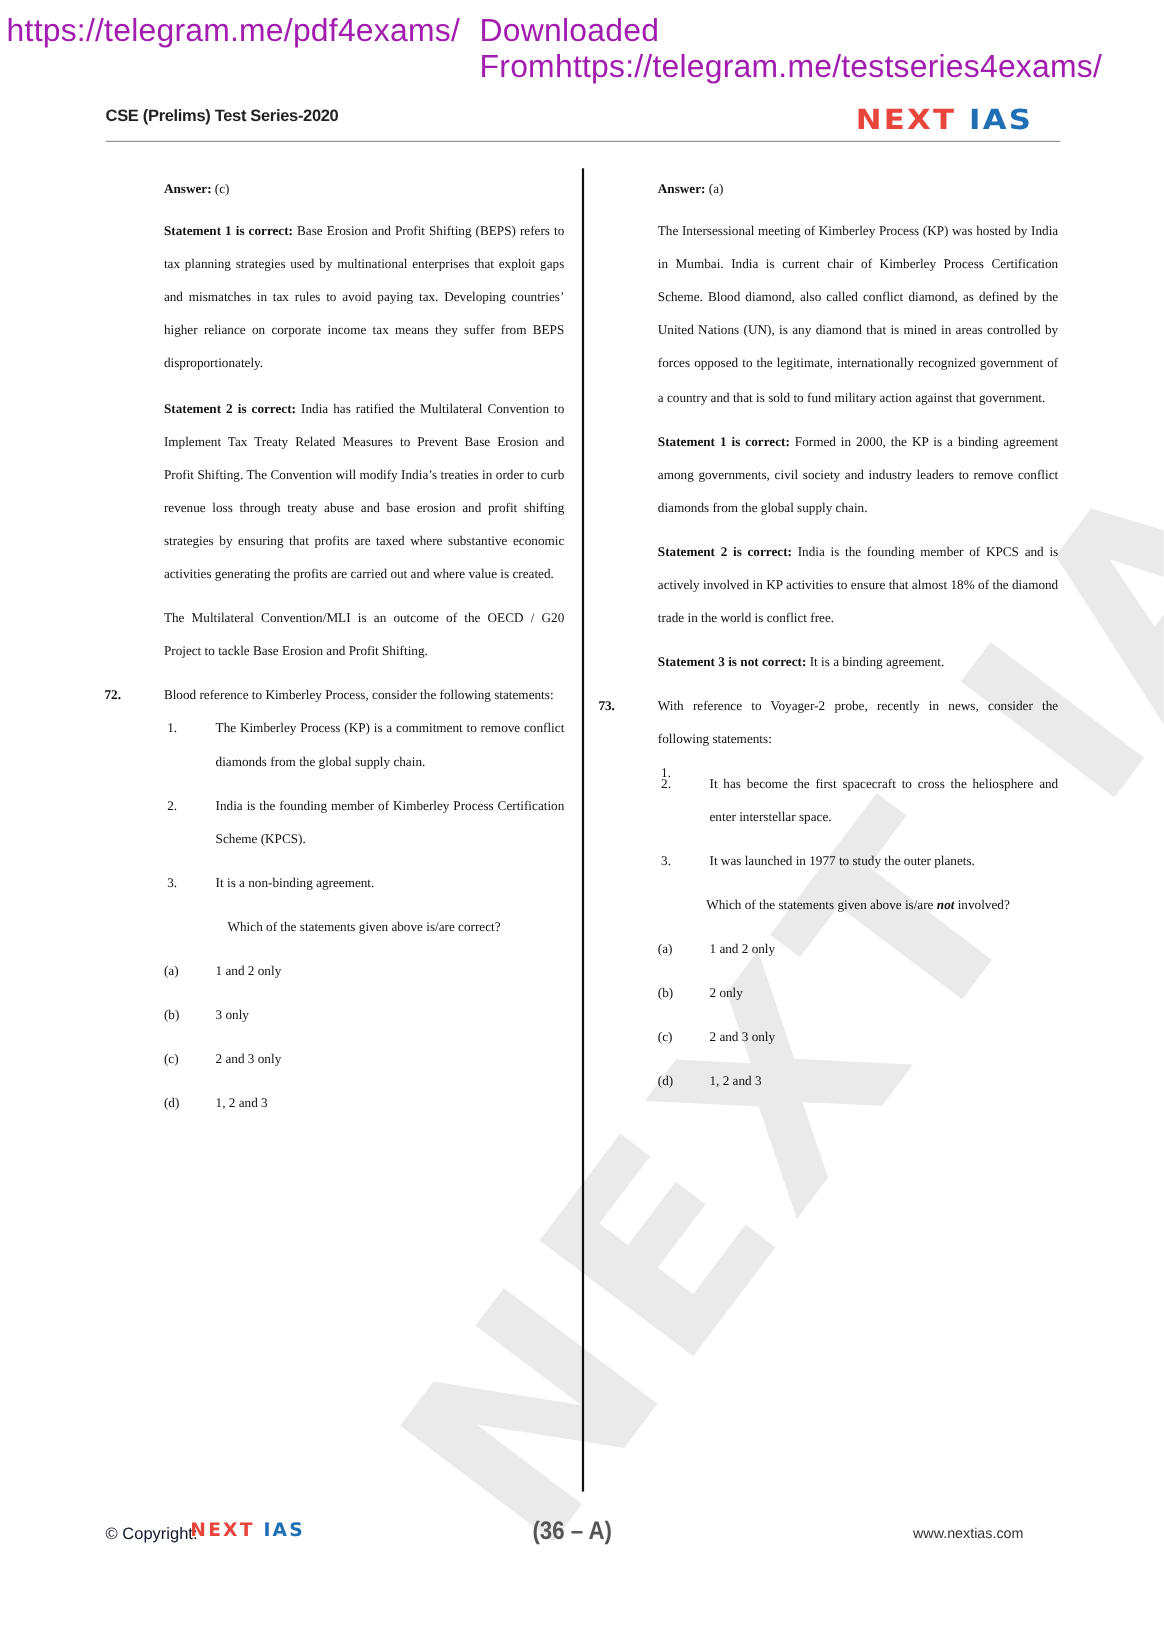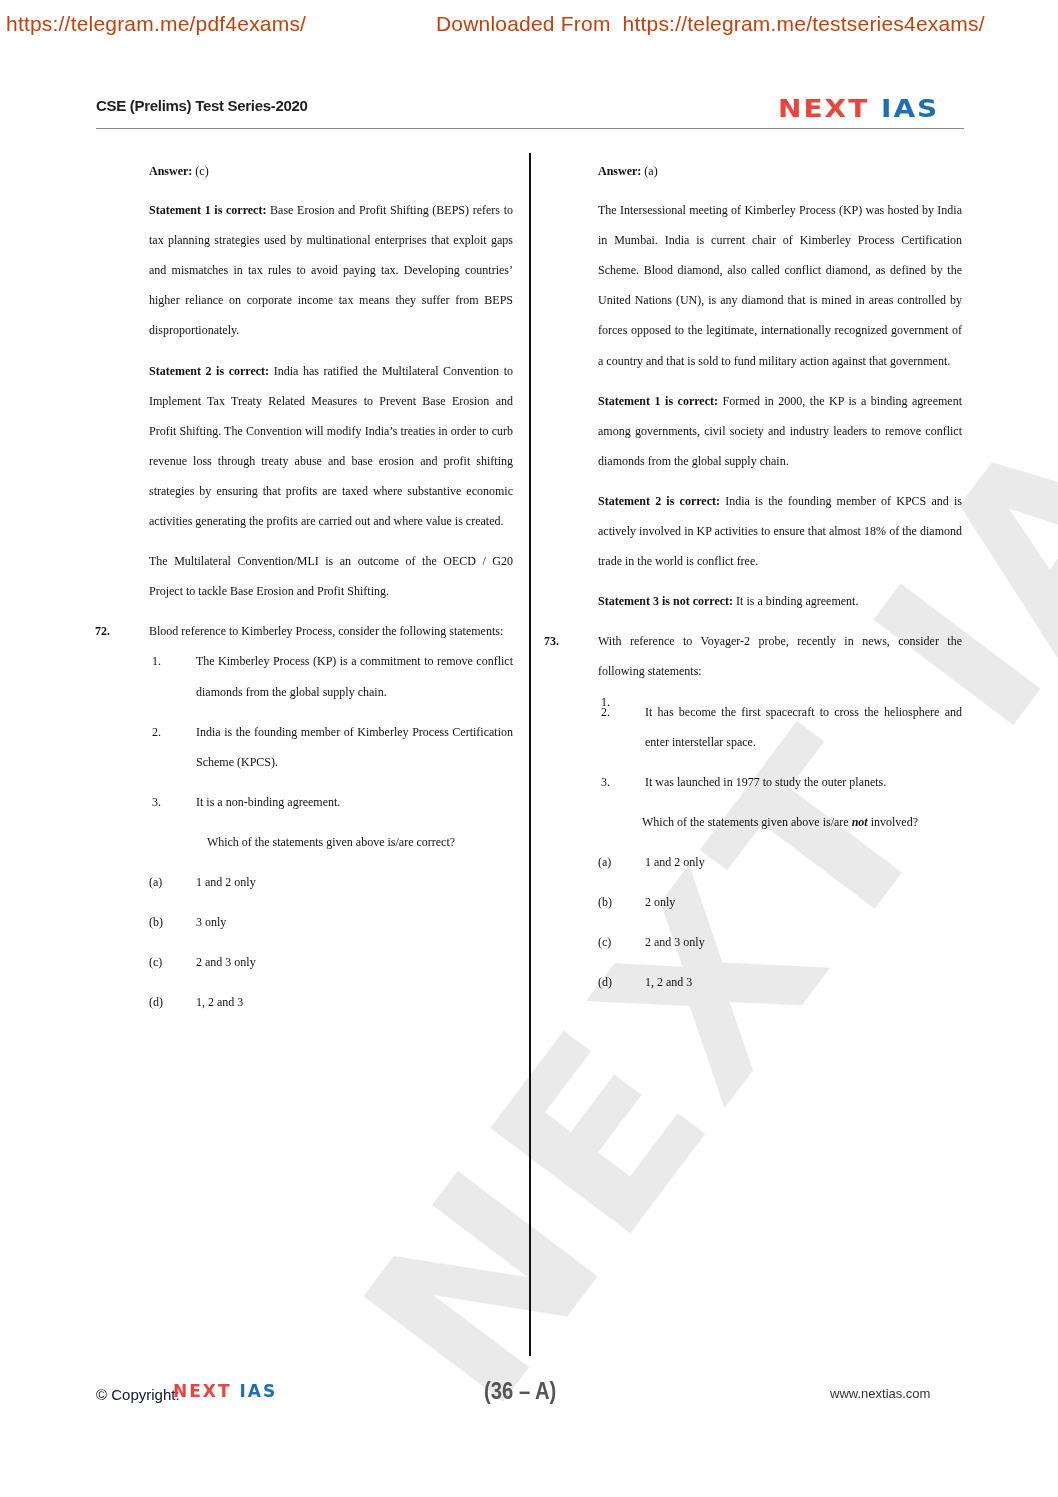--- a/index.html
+++ b/index.html
@@ -1,20 +1,20 @@
 <!DOCTYPE html>
 <html><head>
 <meta charset="utf-8">
 <style>
   html, body { margin: 0; padding: 0; background: #ffffff; }
   body { width: 1058px; height: 1497px; position: relative; overflow: hidden; font-family: "Liberation Serif", "DejaVu Serif", serif; color: #111; }
-  .top-links { position: absolute; top: 10px; left: 0; width: 1058px; height: 32px; font-family: "Liberation Sans", "DejaVu Sans", sans-serif; font-size: 21px; color: #c2410c; }
+  .top-links { position: absolute; top: 10px; left: 0; width: 1058px; height: 32px; font-family: "Liberation Sans", "DejaVu Sans", sans-serif; font-size: 29px; color: #a21caf; }
   .top-links .l { position: absolute; left: 6px; top: 2px; letter-spacing: 0.2px; }
   .top-links .r { position: absolute; left: 436px; top: 2px; letter-spacing: 0.2px; }
-  .top-links .r span + span { margin-left: 12px; }
+  .top-links .r span + span { }
 
   .header-title { position: absolute; left: 96px; top: 97px; font-family: "Liberation Sans", "DejaVu Sans", sans-serif; font-size: 15px; font-weight: bold; color: #222; letter-spacing: -0.3px; }
   .logo { position: absolute; font-family: "DejaVu Sans", "Liberation Sans", sans-serif; font-weight: bold; letter-spacing: 2px; }
   .logo .next { color: #e8453c; }
   .logo .ias { color: #1f6fb5; }
   .header-logo { left: 778px; top: 92px; font-size: 28px; transform: scaleY(0.9); }
   .header-rule { position: absolute; left: 96px; top: 128px; width: 868px; height: 1px; background: #8a8a8a; }
 
   .col-divider { position: absolute; left: 529px; top: 153px; width: 1.5px; height: 1203px; background: #111; }
 

